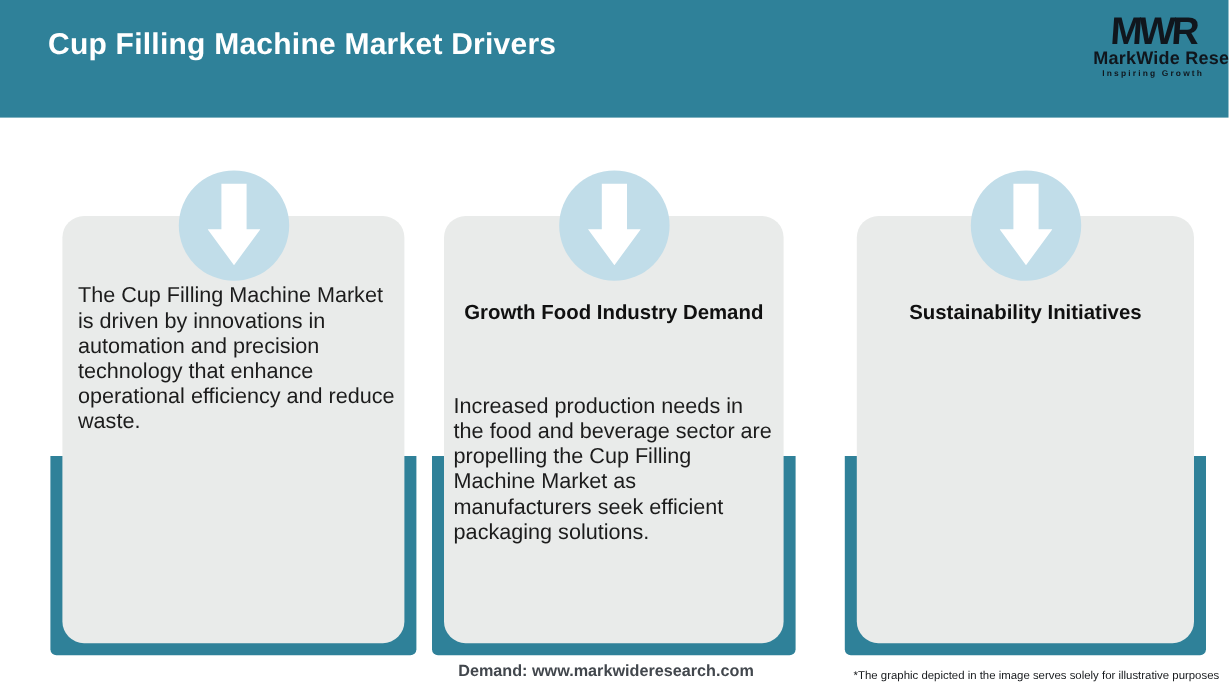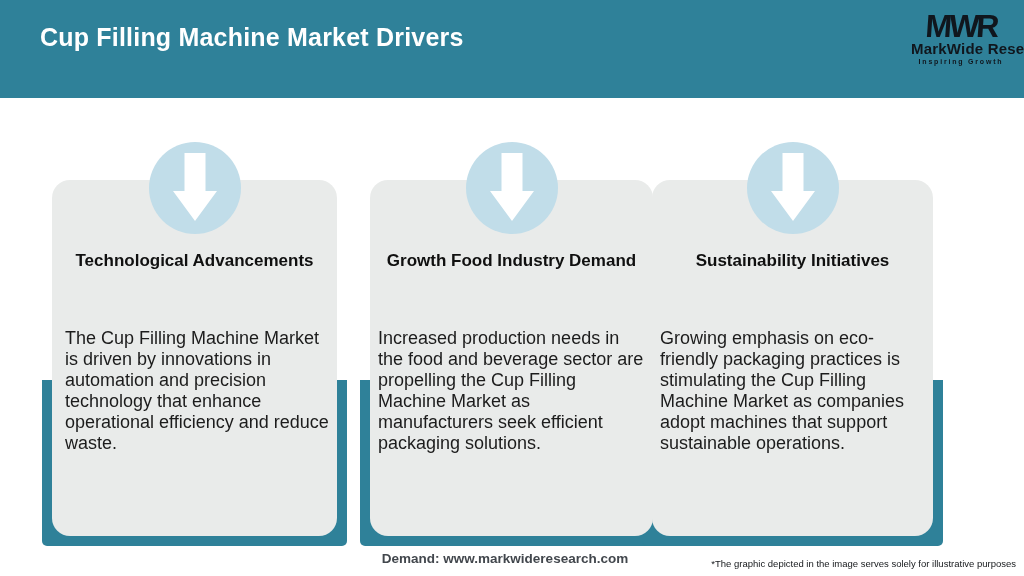--- a/index.html
+++ b/index.html
@@ -25,21 +25,21 @@
   .logo-acronym{
     font-size:32px;font-weight:800;letter-spacing:-3px;line-height:28px;
     font-family:"Liberation Sans",sans-serif;transform:skewX(-4deg);
   }
   .logo-name{font-size:15px;font-weight:bold;letter-spacing:0.2px;margin-top:0px;white-space:nowrap;}
   .logo-tagline{font-size:7px;font-weight:bold;letter-spacing:1.8px;margin-top:1px;white-space:nowrap;}
   
   .card-group{position:absolute;top:142px;height:404px;}
   .card-group.g1{left:42px;width:305px;}
   .card-group.g2{left:360px;width:303px;}
-  .card-group.g3{left:642px;width:301px;}
+  .card-group.g3{left:704px;width:301px;}
   .backing{
     position:absolute;left:0;right:0;top:238px;height:166px;
     background:var(--backing);border-radius:0 0 5px 5px;z-index:1;
   }
   .card{
     position:absolute;left:10px;right:10px;top:38px;height:356px;
     background:var(--card-bg);border-radius:18px;z-index:2;
   }
   .circle{
     position:absolute;top:0;left:50%;transform:translateX(-50%);
@@ -75,21 +75,20 @@
     <div class="logo">
       <div class="logo-acronym">MWR</div>
       <div class="logo-name">MarkWide Research</div>
       <div class="logo-tagline">Inspiring Growth</div>
     </div>
   </div>
 
   <div class="card-group g1">
     <div class="backing"></div>
     <div class="card">
-      <div class="card-title">Technological Advancements</div>
       <div class="card-body">The Cup Filling Machine Market is driven by innovations in automation and precision technology that enhance operational efficiency and reduce waste.</div>
     </div>
     <div class="circle">
       <svg class="arrow-svg" width="44" height="68" viewBox="0 0 44 68">
         <polygon points="11.5,0 32.5,0 32.5,38 44,38 22,68 0,38 11.5,38" fill="#ffffff"></polygon>
       </svg>
     </div>
   </div>
 
   <div class="card-group g2">
@@ -102,21 +101,20 @@
       <svg class="arrow-svg" width="44" height="68" viewBox="0 0 44 68">
         <polygon points="11.5,0 32.5,0 32.5,38 44,38 22,68 0,38 11.5,38" fill="#ffffff"></polygon>
       </svg>
     </div>
   </div>
 
   <div class="card-group g3">
     <div class="backing"></div>
     <div class="card">
       <div class="card-title">Sustainability Initiatives</div>
-      <div class="card-body">Growing emphasis on eco-friendly packaging practices is stimulating the Cup Filling Machine Market as companies adopt machines that support sustainable operations.</div>
     </div>
     <div class="circle">
       <svg class="arrow-svg" width="44" height="68" viewBox="0 0 44 68">
         <polygon points="11.5,0 32.5,0 32.5,38 44,38 22,68 0,38 11.5,38" fill="#ffffff"></polygon>
       </svg>
     </div>
   </div>
 
   <div class="source">Demand: www.markwideresearch.com</div>
   <div class="disclaimer">*The graphic depicted in the image serves solely for illustrative purposes</div>

